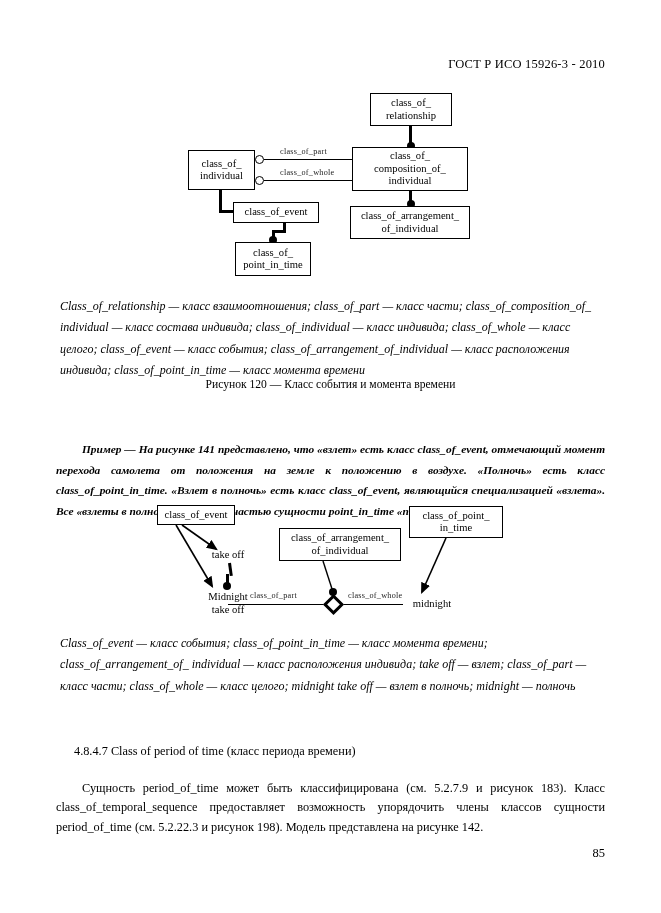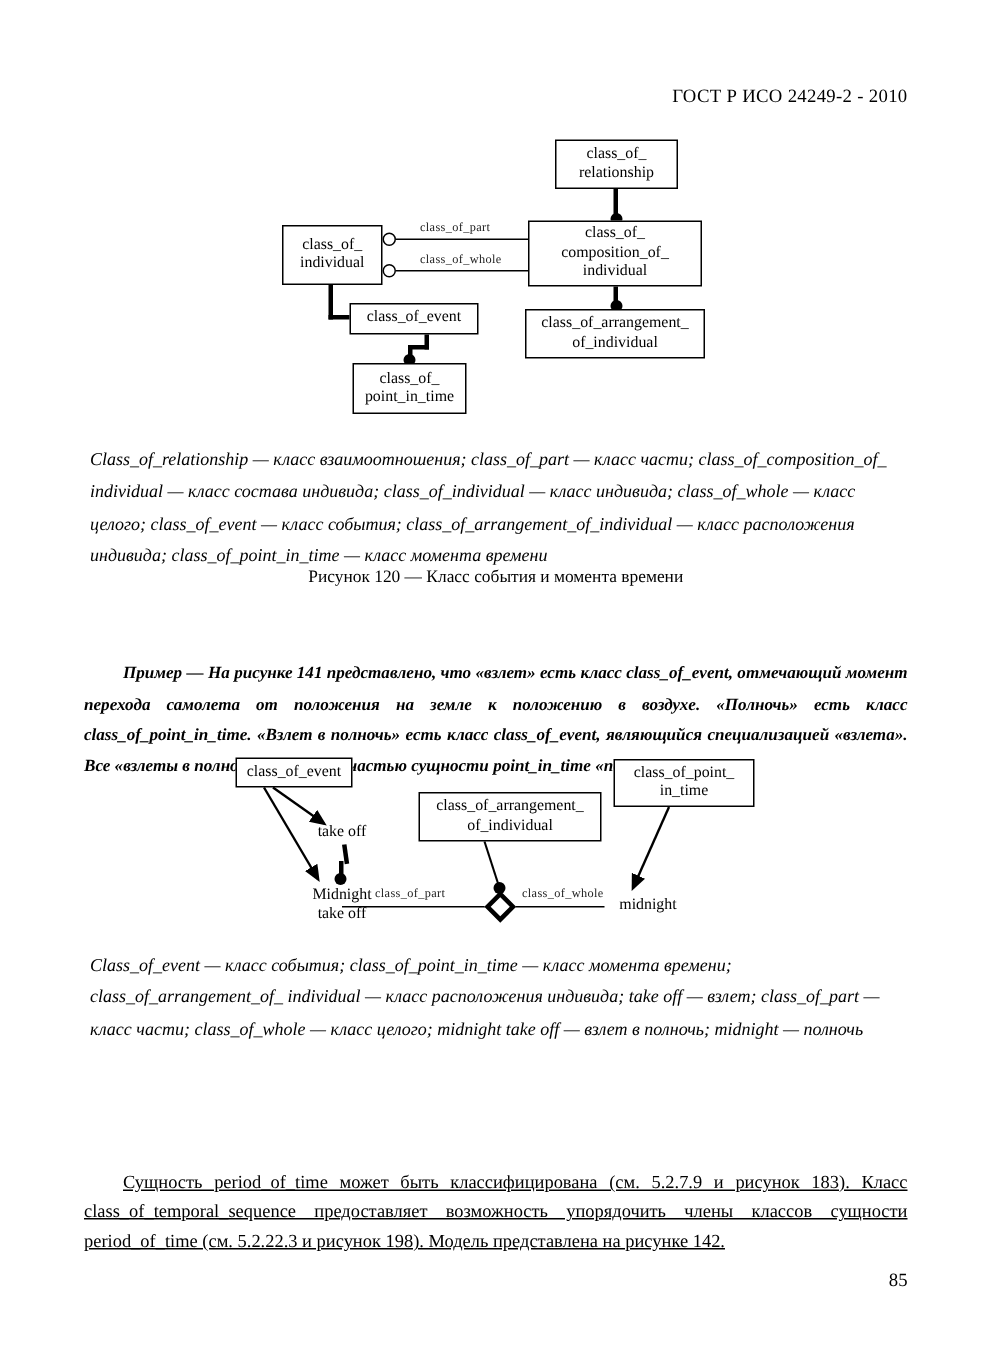--- a/index.html
+++ b/index.html
@@ -146,29 +146,28 @@
     font-size: 12.3px;
   }
   .body-para {
     position: absolute;
     left: 56px;
     width: 549px;
     font-size: 12.3px;
     line-height: 1.58;
     text-align: justify;
     text-indent: 26px;
-    text-decoration: underline;
   }
 </style>
 </head>
 <body>
 
 <div class="page">
 
-  <div class="doc-header">ГОСТ Р ИСО 24249-2 - 2010</div>
+  <div class="doc-header">ГОСТ Р ИСО 15926-3 - 2010</div>
 
   <div class="diagram" style="left:0; top:0; width:661px; height:290px;">
 
     <div class="node-box" style="left:370px; top:93px; width:82px; height:33px;">class_of_
 relationship</div>
 
     <div class="edge-thick-v" style="left:409px; top:126px; height:20px;"></div>
     <div class="dot" style="left:406.5px; top:142px;"></div>
 
     <div class="node-box" style="left:352px; top:147px; width:116px; height:44px;">class_of_
@@ -256,18 +255,19 @@
     <div class="diamond" style="left:326px; top:597px;"></div>
     <div class="dot" style="left:329px; top:588px;"></div>
 
     <div class="edge-label" style="left:250px; top:591px;">class_of_part</div>
     <div class="edge-label" style="left:348px; top:591px;">class_of_whole</div>
   </div>
 
   <div class="legend" style="top:633px;">Class_of_event — класс события; class_of_point_in_time — класс момента времени; class_of_arrangement_of_ individual — класс расположения индивида; take off — взлет; class_of_part — класс части; class_of_whole — класс целого; midnight take off — взлет в полночь; midnight — полночь</div>
 
 
+  <div class="section-heading" style="top:744px;">4.8.4.7 Class of period of time (класс периода времени)</div>
 
   <div class="body-para" style="top:779px;">Сущность period_of_time может быть классифицирована (см. 5.2.7.9 и рисунок 183). Класс class_of_temporal_sequence предоставляет возможность упорядочить члены классов сущности period_of_time (см. 5.2.22.3 и рисунок 198). Модель представлена на рисунке 142.</div>
 
   <div class="page-number">85</div>
 
 </div>
 
 </body></html>

